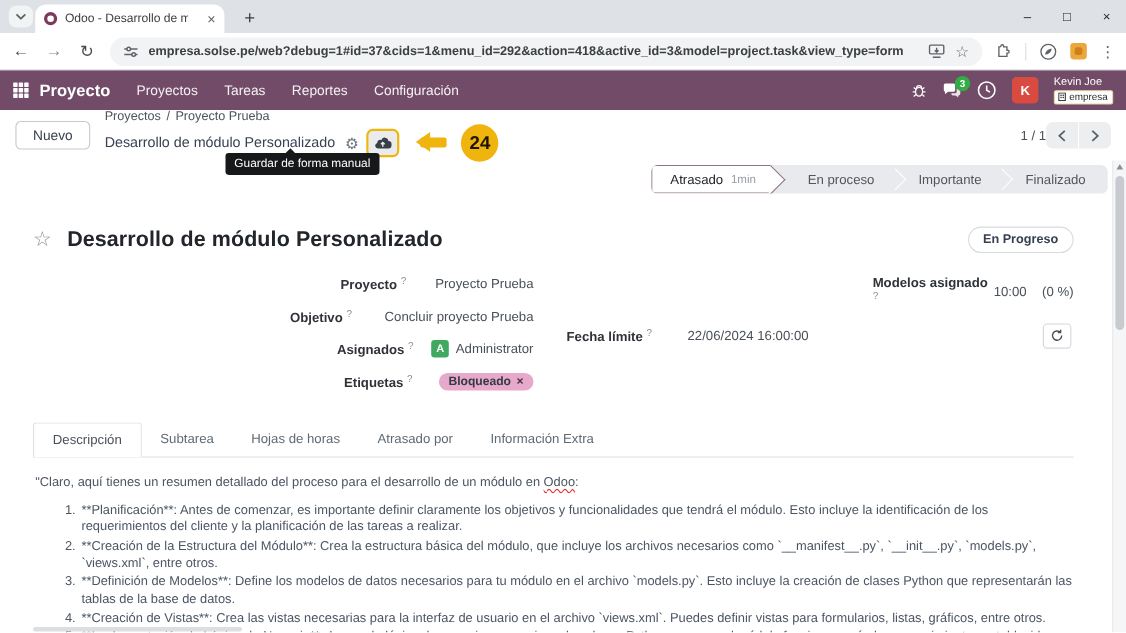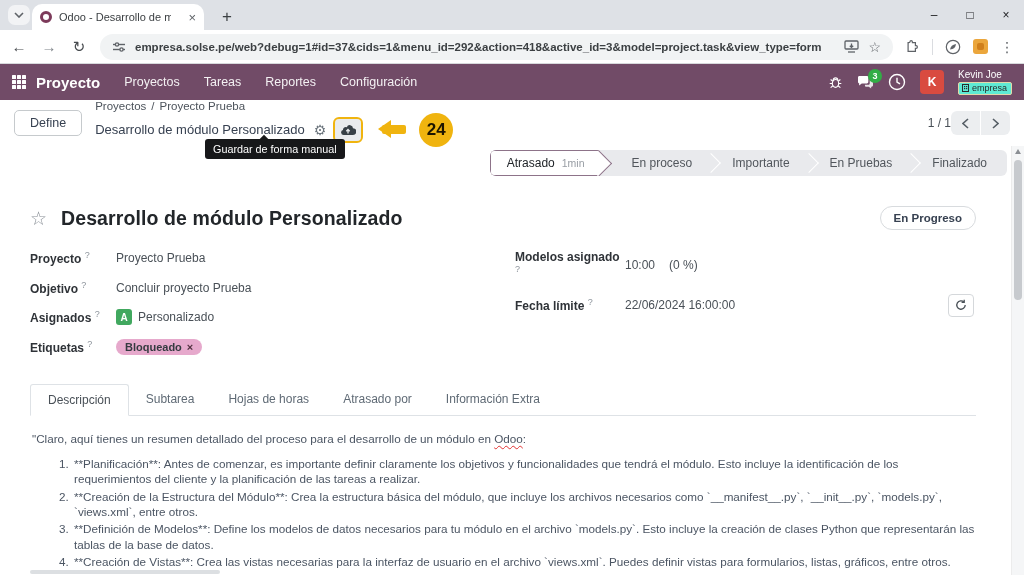--- a/index.html
+++ b/index.html
@@ -34,21 +34,21 @@
   .gridicon span { background:#fff; border-radius:0.5px; }
   .brand { font-size:15px; font-weight:700; margin-right:24px; }
   .menus { display:flex; gap:24px; }
   .menuitem { font-size:12.5px; color:rgba(255,255,255,.92); }
   .obar-right { margin-left:auto; display:flex; align-items:center; gap:14px; }
   .chatwrap { position:relative; }
   .badge-green { position:absolute; top:-6px; right:-8px; min-width:14px; height:14px; border-radius:7px; background:#32ad46; color:#fff; font-size:9px; font-weight:700; display:flex; align-items:center; justify-content:center; padding:0 3px; }
   .avatarK { width:24px; height:24px; border-radius:4px; background:#d94b40; color:#fff; font-weight:700; font-size:12px; display:flex; align-items:center; justify-content:center; }
   .usercol { display:flex; flex-direction:column; align-items:flex-start; gap:2px; }
   .username { font-size:10px; color:#fff; }
-  .companychip { background:#5eead4; border:1px solid #e3d8a8; border-radius:2px; color:#2b2b2b; font-size:9px; padding:0 4px 1px 3px; display:flex; align-items:center; gap:3px; }
+  .companychip { background:#ffffff; border:1px solid #e3d8a8; border-radius:2px; color:#2b2b2b; font-size:9px; padding:0 4px 1px 3px; display:flex; align-items:center; gap:3px; }
 
   
   .cpanel { height:46px; background:#fff; display:flex; align-items:center; padding:0 14px; position:relative; }
   .btn-new { background:#fff; border:1px solid #c6cacd; border-radius:5px; padding:5px 15px; font-size:12.5px; color:#374151; }
   .crumbcol { margin-left:13px; display:flex; flex-direction:column; gap:1px; }
   .crumbline1 { font-size:11.5px; color:#4c535b; display:flex; gap:5px; }
   .crumbline2 { display:flex; align-items:center; gap:9px; font-size:13px; color:#374151; }
   .gear { color:#6c757d; font-size:14px; line-height:1; }
   .savebtn { width:26px; height:22px; border-radius:4px; background:#e9ebee; outline:2px solid #f0b40f; display:flex; align-items:center; justify-content:center; }
   .arrowleft { width:24px; height:9px; background:#f0b40f; border-radius:2px; position:relative; margin-left:12px; }
@@ -72,21 +72,21 @@
   .stage.active .slabel { font-weight:400; color:#212529; }
   .sduration { font-size:10.5px; color:#979ca3; position:relative; z-index:2; }
 
   
   .sheet { padding:26px 48px 0 30px; }
   .titleline { display:flex; align-items:center; gap:14px; }
   .star { font-size:19px; color:#8a9097; }
   .rectitle { font-size:19.5px; font-weight:700; color:#22262a; letter-spacing:.1px; }
   .statebadge { margin-left:auto; border:1px solid #d8dbde; border-radius:16px; padding:5px 13px; font-size:11.5px; font-weight:600; color:#374151; background:#fff; }
   .fieldgrid { margin-top:20px; display:grid; grid-template-columns:455px 1fr; column-gap:30px; }
-  .frow { display:flex; align-items:center; min-height:16px; margin-bottom:13.5px; }
+  .frow { display:flex; align-items:center; min-height:16px; margin-bottom:13.5px;justify-content:flex-end; }
   .flabel { width:86px; flex:none; font-size:12px; font-weight:600; color:#2f3338; }
   .flabel sup { font-size:9px; color:#8c939b; font-weight:400; }
   .fval { font-size:12px; color:#495057; }
   .frow.right .flabel { width:110px; }
   .avatarA { width:16px; height:16px; border-radius:3px; background:#41a85f; color:#fff; font-size:10px; font-weight:700; display:flex; align-items:center; justify-content:center; margin-right:6px; }
   .tagpill { background:#e6a9cc; border-radius:10px; padding:2px 9px; font-size:11px; font-weight:600; color:#343a40; display:flex; align-items:center; gap:5px; }
   .tagx { font-size:11px; color:#50303f; }
   .pct { margin-left:14px; }
   .refreshbtn { margin-left:auto; margin-right:2px; width:26px; height:23px; border:1px solid #d5d8db; border-radius:4px; background:#fff; display:flex; align-items:center; justify-content:center; }
 
@@ -218,21 +218,21 @@
               <rect x="2" y="4" width="1.2" height="1.2" fill="#2b2b2b"></rect>
               <rect x="4" y="4" width="1.2" height="1.2" fill="#2b2b2b"></rect>
             </svg>
           <span>empresa</span>
         </span>
       </div>
     </div>
   </div>
 
   <div class="cpanel">
-    <button class="btn-new">Define</button>
+    <button class="btn-new">Nuevo</button>
     <div class="crumbcol">
       <div class="crumbline1">
         <span>Proyectos</span>
         <span>/</span>
         <span>Proyecto Prueba</span>
       </div>
       <div class="crumbline2">
         <span>Desarrollo de módulo Personalizado</span>
         <span class="gear">⚙</span>
         <span class="savebtn">
@@ -265,21 +265,20 @@
   </div>
 
   <div class="statusrow">
     <div class="stagegroup">
       <span class="stage active">
         <span class="slabel">Atrasado</span>
         <span class="sduration">1min</span>
       </span>
       <span class="stage">En proceso</span>
       <span class="stage">Importante</span>
-      <span class="stage">En Pruebas</span>
       <span class="stage">Finalizado</span>
     </div>
   </div>
 
   <div class="sheet">
     <div class="titleline">
       <span class="star">☆</span>
       <span class="rectitle">Desarrollo de módulo Personalizado</span>
       <span class="statebadge">En Progreso</span>
     </div>
@@ -290,21 +289,21 @@
           <span class="flabel"><span>Proyecto</span> <sup>?</sup></span>
           <span class="fval">Proyecto Prueba</span>
         </div>
         <div class="frow">
           <span class="flabel"><span>Objetivo</span> <sup>?</sup></span>
           <span class="fval">Concluir proyecto Prueba</span>
         </div>
         <div class="frow">
           <span class="flabel"><span>Asignados</span> <sup>?</sup></span>
           <span class="avatarA">A</span>
-          <span class="fval">Personalizado</span>
+          <span class="fval">Administrator</span>
         </div>
         <div class="frow">
           <span class="flabel"><span>Etiquetas</span> <sup>?</sup></span>
           <span class="tagpill">
             <span>Bloqueado</span>
             <span class="tagx">×</span>
           </span>
         </div>
       </div>
       <div class="rightcol">

